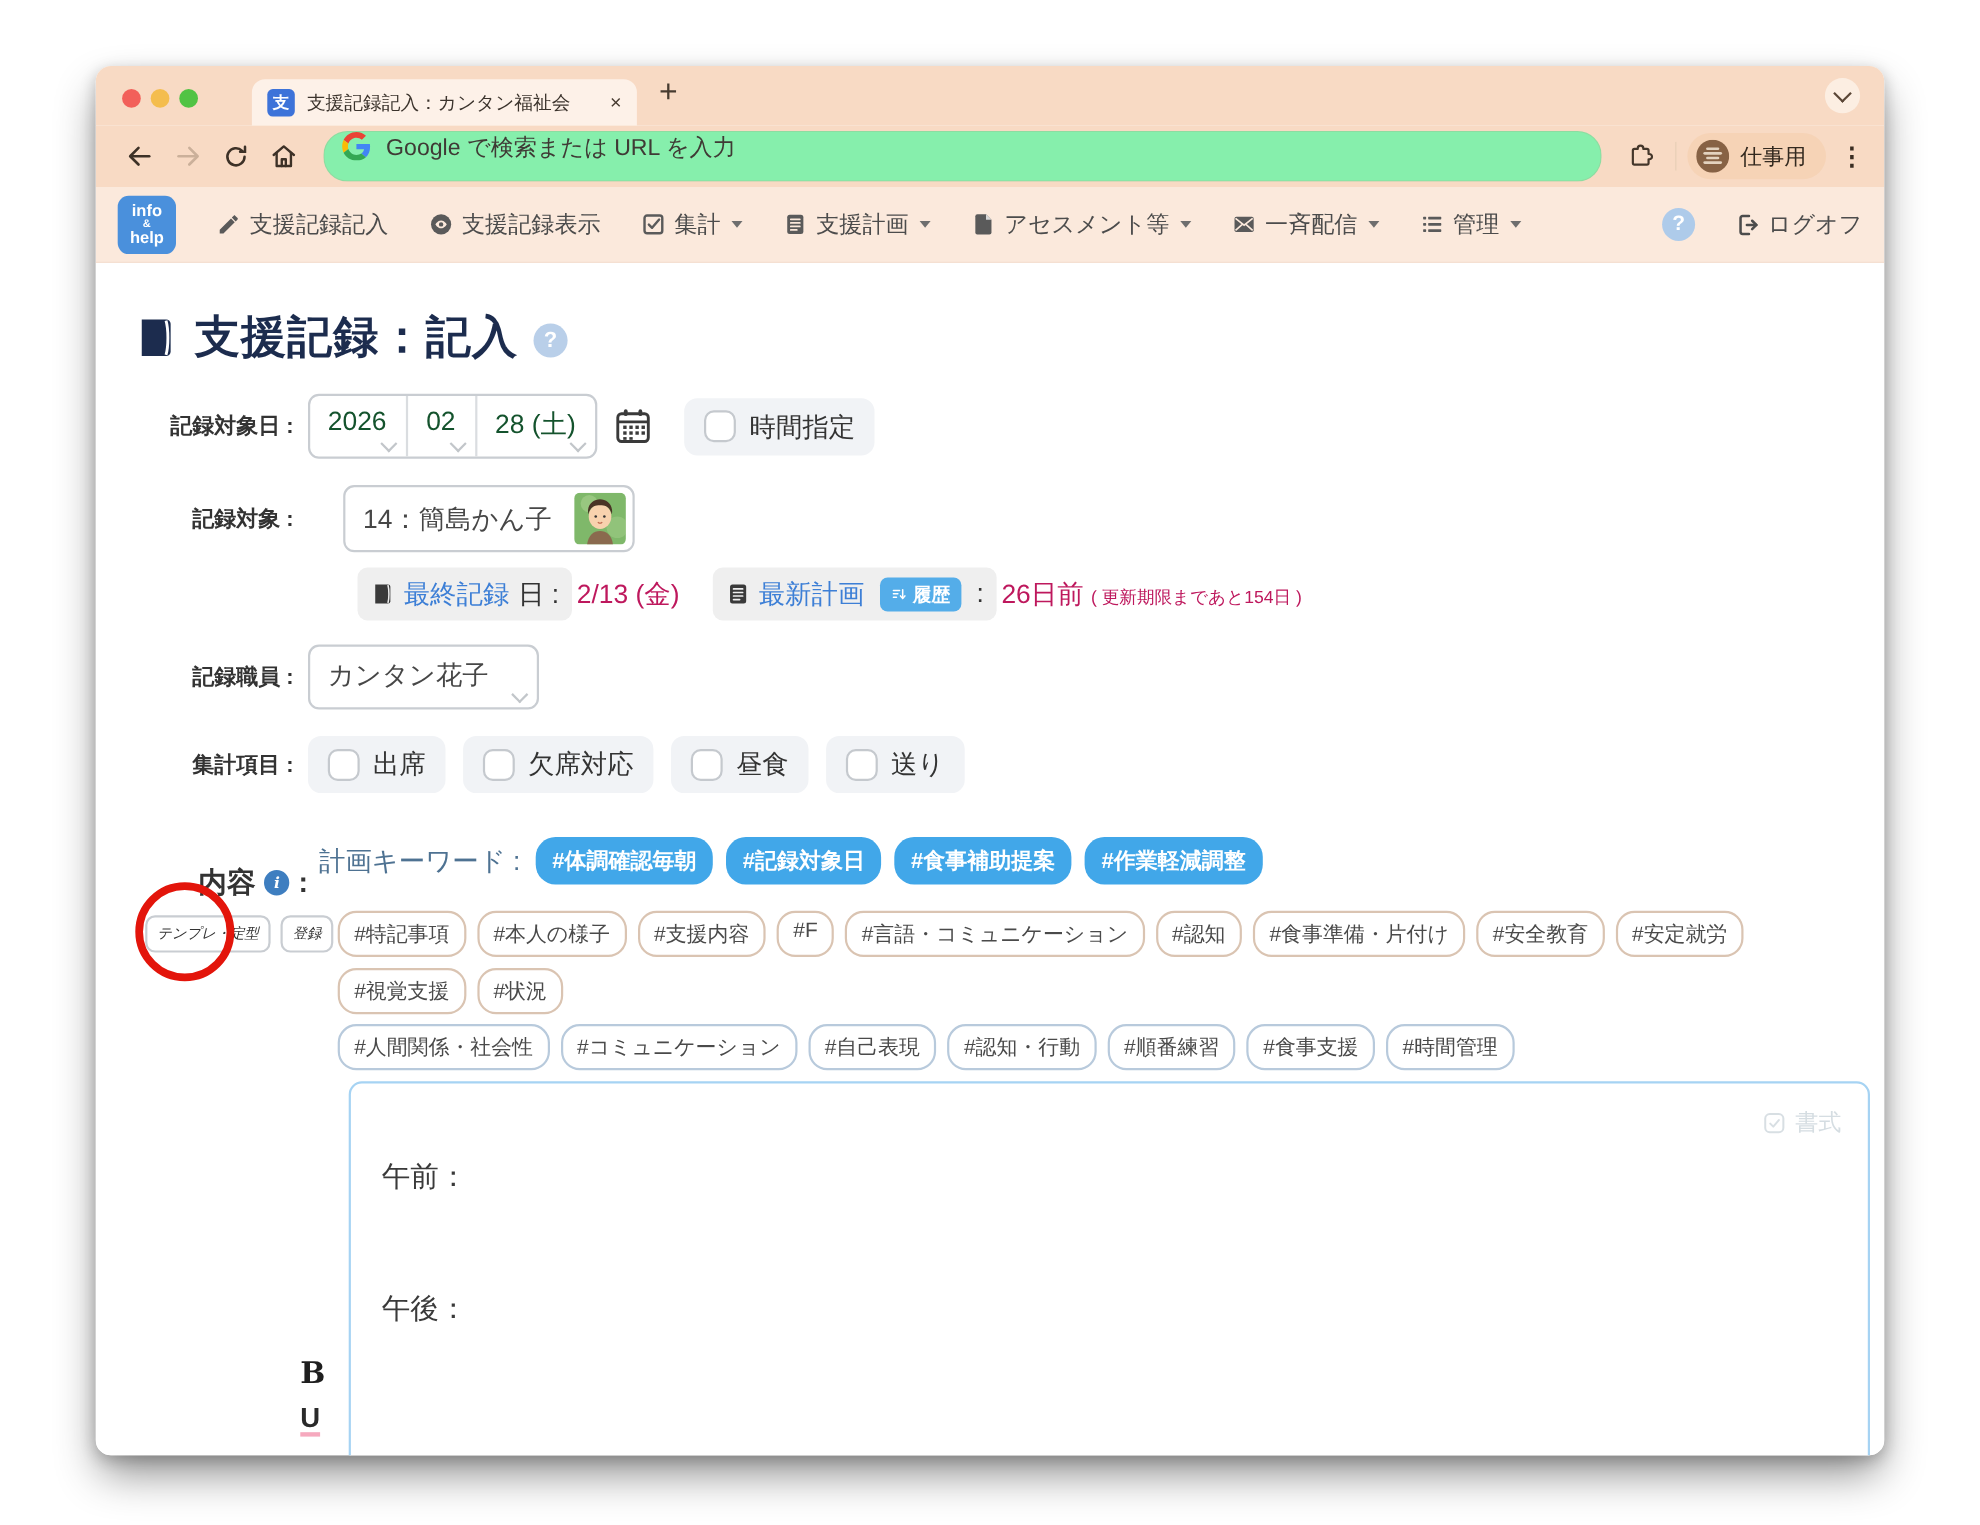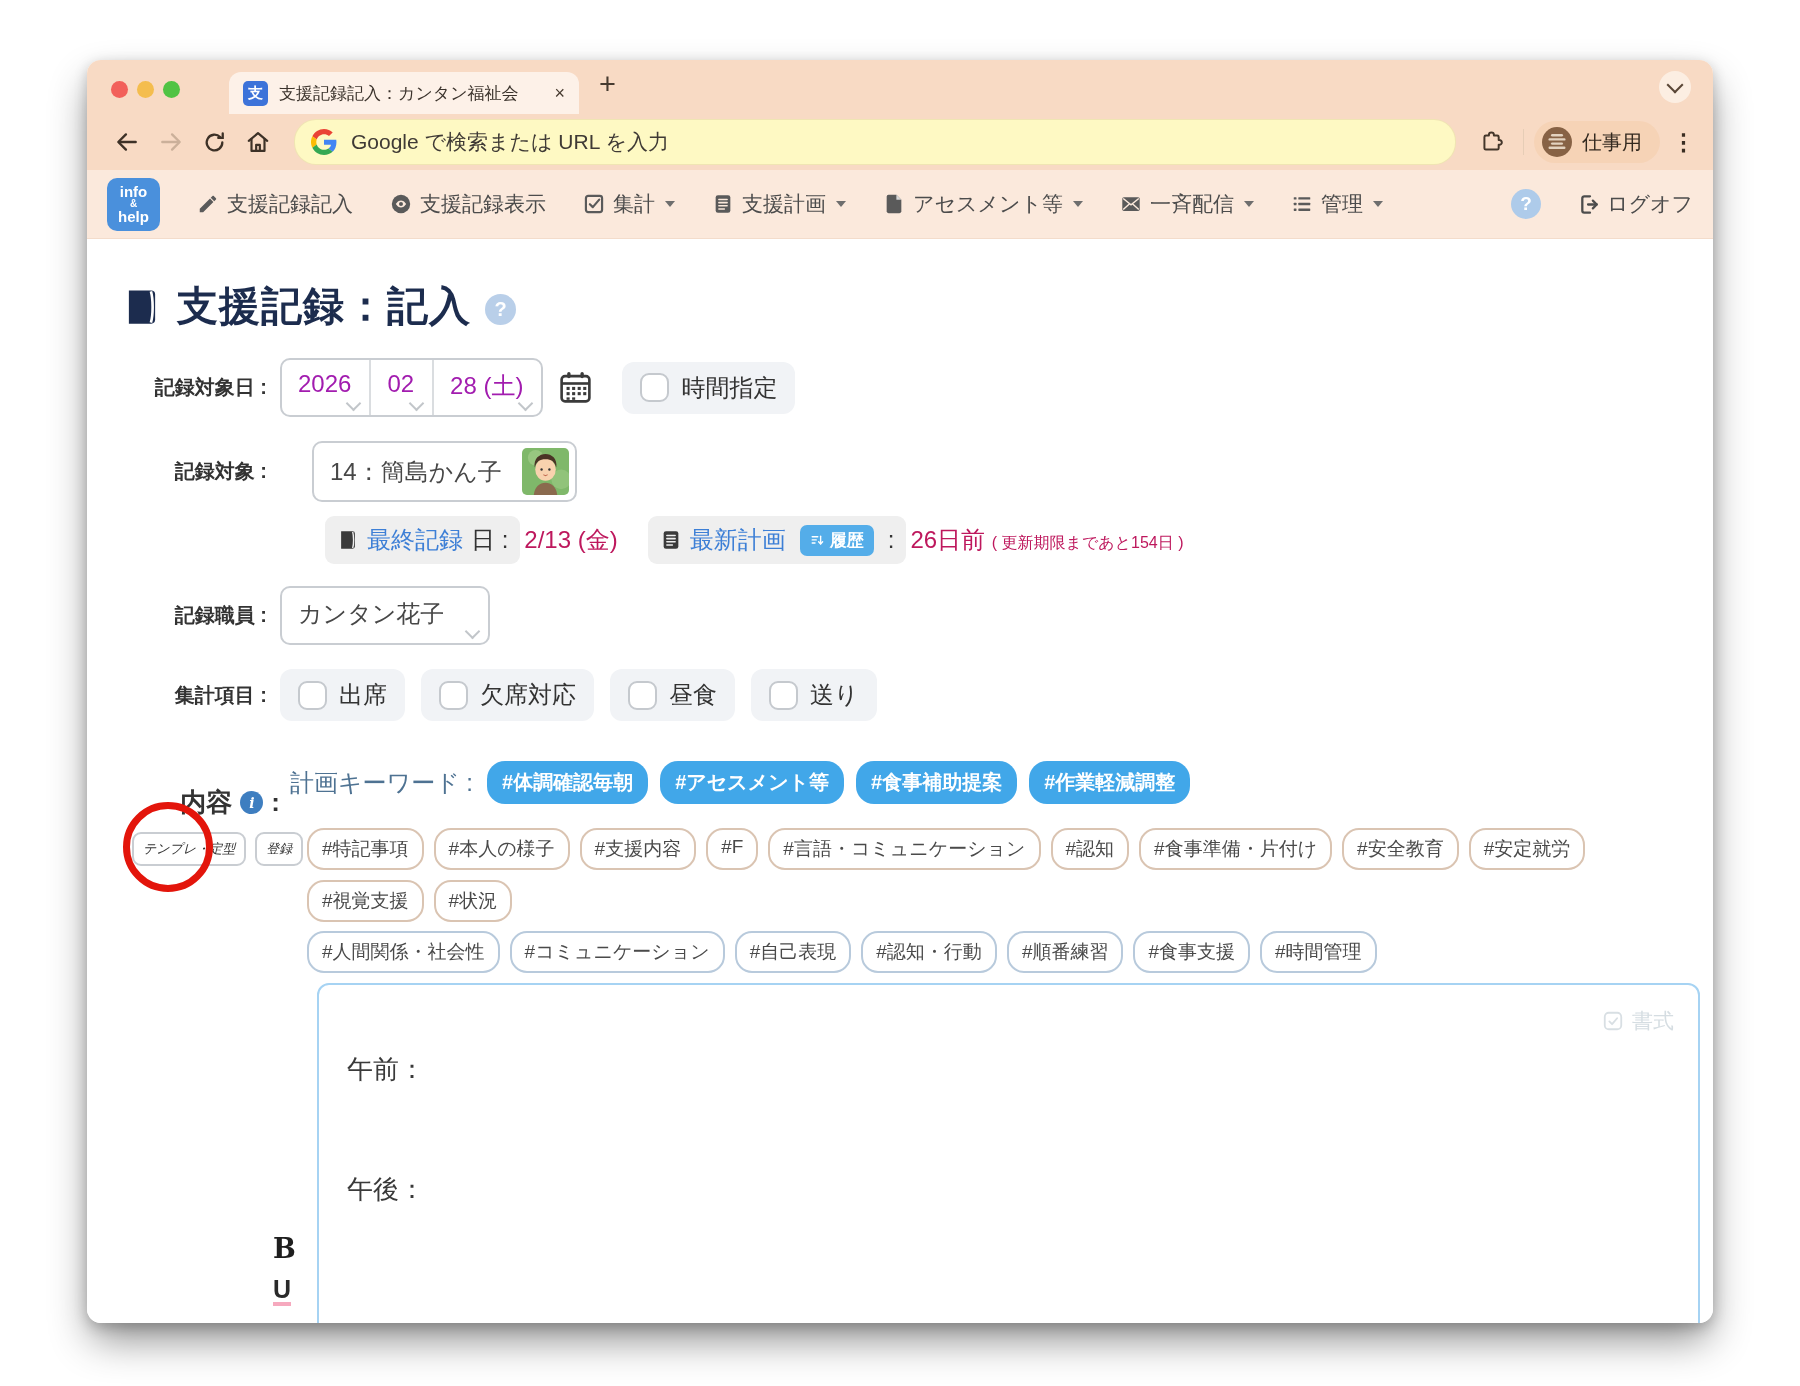--- a/index.html
+++ b/index.html
@@ -21,22 +21,22 @@
   .tabtitle{font-size:17px;color:#3b332c;margin-left:11px;flex:1;white-space:nowrap;overflow:hidden;}
   .tabclose{font-size:18px;color:#473b30;margin-left:8px;}
   .newtab{position:absolute;left:512px;top:8px;font-size:29px;color:#473b30;font-weight:400;}
   .tbchev{position:absolute;right:22px;top:11px;width:32px;height:32px;border-radius:50%;
           background:#FCEEE2;display:flex;align-items:center;justify-content:center;}
   .chevmark{width:10px;height:10px;border-right:2.5px solid #5a4636;border-bottom:2.5px solid #5a4636;
             transform:rotate(45deg);margin-top:-5px;}
   
   .toolbar{height:56px;background:#F8DAC4;display:flex;align-items:center;padding:0 18px;}
   .tbicon{margin:0 9px;display:flex;align-items:center;}
-  .addressbar{flex:1;height:44px;border-radius:22px;background:#fef9c3;margin:0 14px;display:flex;
-              align-items:center;padding:0 8px 0 16px;border:1px solid rgba(180,140,110,.18);}
+  .addressbar{flex:1;height:44px;border-radius:22px;background:#86efac;margin:0 14px;display:flex;
+              align-items:flex-start;padding:0 8px 0 16px;border:1px solid rgba(180,140,110,.18);}
   .addrtext{font-size:21px;color:#3f3a35;margin-left:14px;}
   .sep{width:1px;height:26px;background:#E6CDB6;margin:0 10px;}
   .profile{height:42px;border-radius:21px;background:#F6D3B6;padding:0 18px 0 8px;display:flex;
            align-items:center;gap:10px;}
   .proflabel{font-size:20px;color:#33291f;}
   .kebab{font-size:23px;color:#3a2d22;margin-left:12px;font-weight:bold;letter-spacing:0;}
   
   .navbar{height:68px;background:#FBE9DC;display:flex;align-items:center;padding:0 20px;gap:37px;
           border-bottom:1px solid #F3DCCB;}
   .logo{width:53px;height:53px;background:#4A90DC;border-radius:10px;color:#fff;display:flex;
@@ -52,21 +52,21 @@
   .logoff{display:flex;align-items:center;gap:6px;font-size:21px;color:#4c4c4c;white-space:nowrap;}
   
   .content{padding:40px 0 0 20px;height:1085px;box-sizing:border-box;position:relative;background:#fff;}
   .title-row{display:flex;align-items:center;gap:14px;margin:0 0 24px 14px;}
   .pagetitle{font-size:41px;font-weight:bold;color:#1C2C4E;margin:0;letter-spacing:1px;}
   .helpc2{background:#B9CFE9;width:31px;height:31px;font-size:20px;margin-top:6px;}
   .frow{display:flex;align-items:center;margin-bottom:24px;}
   .flabel{width:160px;text-align:right;font-size:20px;font-weight:bold;color:#333;
           padding-right:13px;flex-shrink:0;white-space:nowrap;}
   .dategroup{display:flex;border:2px solid #C9CDD2;border-radius:10px;background:#fff;}
-  .dsel{position:relative;padding:10px 18px 13px 16px;font-size:24px;color:#a21caf;}
+  .dsel{position:relative;padding:10px 18px 13px 16px;font-size:24px;color:#14532d;}
   .dsel + .dsel{border-left:2px solid #DADDE0;}
   .selchev{width:9px;height:9px;border-right:2px solid #C2C6CA;border-bottom:2px solid #C2C6CA;
            transform:rotate(45deg);position:absolute;bottom:6px;right:10px;}
   .calendar{margin-left:14px;display:flex;align-items:center;}
   .optpill{display:flex;align-items:center;background:#F1F3F6;border-radius:12px;padding:10px 18px;
            font-size:24px;color:#333;gap:12px;white-space:nowrap;}
   .cbox{width:25px;height:25px;border:2.5px solid #C5C9CE;border-radius:9px;background:#fff;flex-shrink:0;}
   .timepill{margin-left:28px;}
   .selbox{border:2px solid #C9CDD2;border-radius:10px;background:#fff;position:relative;}
   .person{margin-left:32px;display:flex;align-items:center;padding:5px 6px 5px 16px;font-size:24px;
@@ -390,21 +390,21 @@
     </div>
 
     <div class="frow" style="margin-bottom:8px;">
       <div class="contentlabel">
         <span class="big">内容</span>
         <span class="infoc">i</span>
         <span class="big"> :</span>
       </div>
       <span class="kwlabel">計画キーワード :</span>
       <span class="kwpill">#体調確認毎朝</span>
-      <span class="kwpill">#アセスメント等</span>
+      <span class="kwpill">#記録対象日</span>
       <span class="kwpill">#食事補助提案</span>
       <span class="kwpill">#作業軽減調整</span>
     </div>
 
     <div class="tagsblock">
       <div class="tmplcol">
         <button class="btnlight">テンプレ・定型</button>
         <button class="btnlight">登録</button>
         <div class="redcircle"></div>
       </div>

